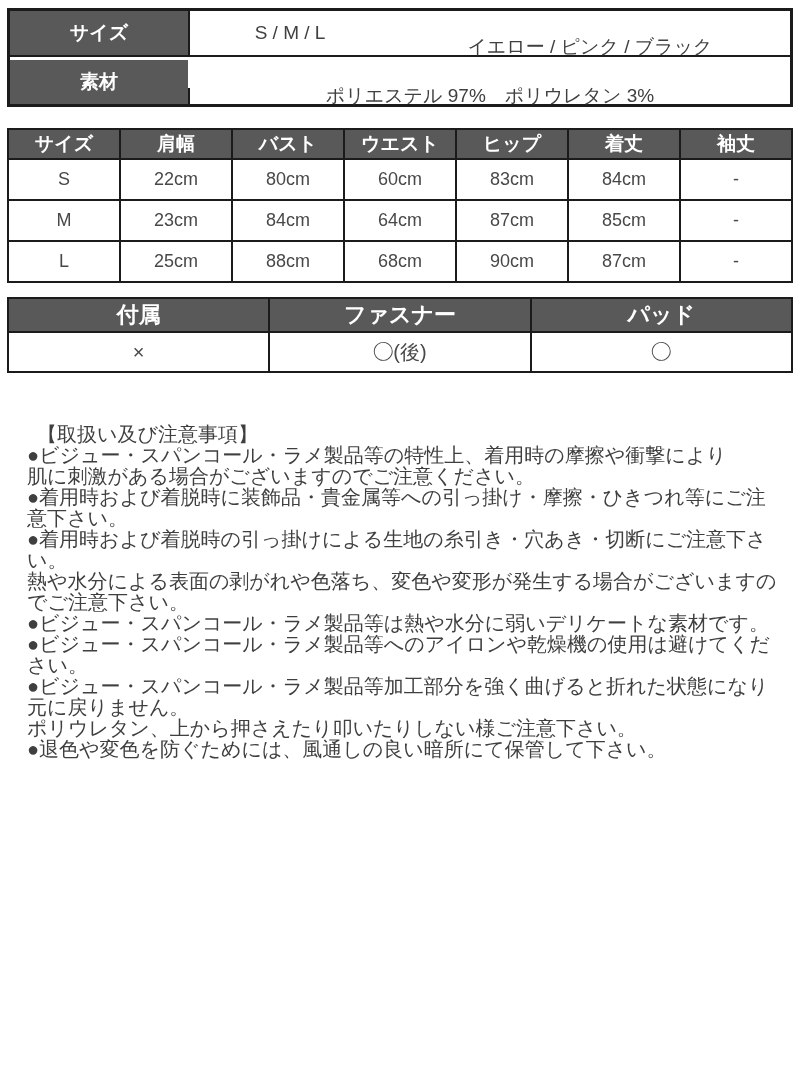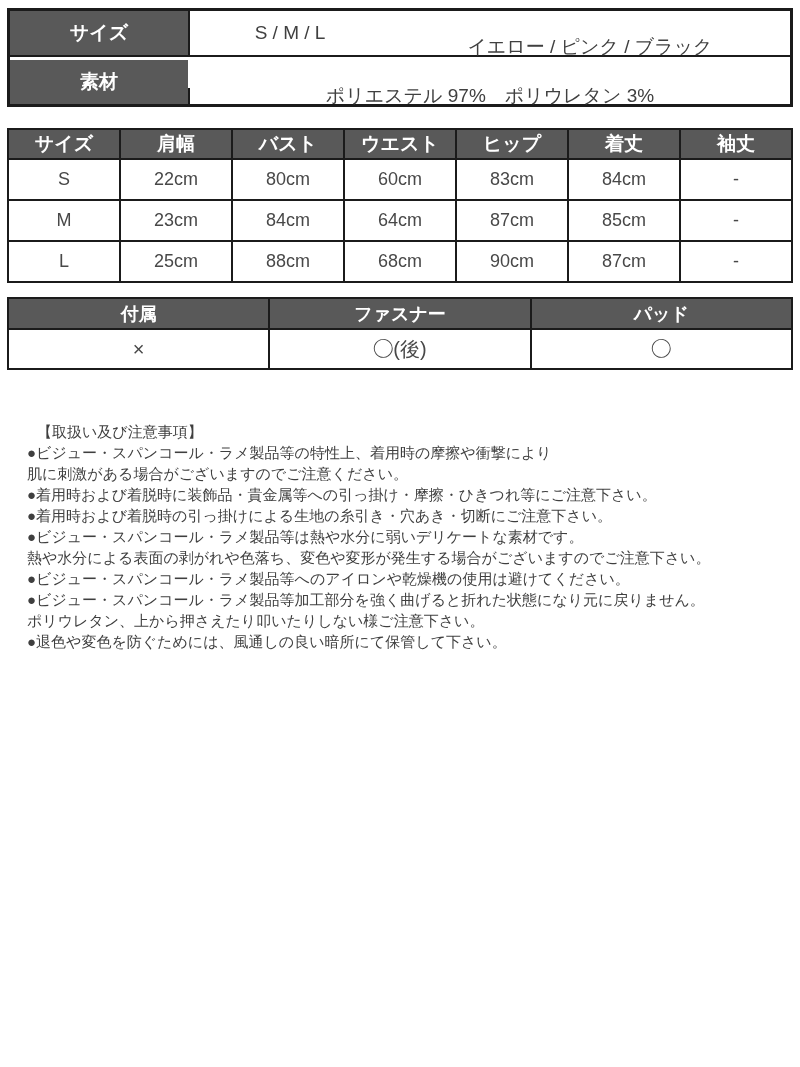--- a/index.html
+++ b/index.html
@@ -58,27 +58,27 @@
   .pre { white-space: pre; text-align: center; }
 
   
   .tbl-sizes { margin-top: 21px; }
   .tbl-sizes th { height: 26px; font-size: 19px; }
   .tbl-sizes td { height: 37px; font-size: 18px; }
 
   
   .tbl-feat-a { margin-top: 14px; }
   .tbl-feat-b { margin-top: 3px; }
-  .tbl-feat-a th, .tbl-feat-b th { height: 27px; font-size: 18px; }
+  .tbl-feat-a th, .tbl-feat-b th { height: 27px; font-size: 22px; }
   .tbl-feat-a td, .tbl-feat-b td { height: 36px; font-size: 20px; }
 
   
   .notes {
     margin: 51px 20px 0 27px;
-    font-size: 15px;
+    font-size: 20px;
     line-height: 21px;
     color: #3f3f3f;
   }
   .note-title { padding-left: 10px; }
 </style>
 </head>
 <body>
 
 <div class="page">
 
@@ -155,21 +155,21 @@
     </tbody>
   </table>
 
 
   <div class="notes">
     <div class="note-title">【取扱い及び注意事項】</div>
     <div class="note-line">●ビジュー・スパンコール・ラメ製品等の特性上、着用時の摩擦や衝撃により</div>
     <div class="note-line">肌に刺激がある場合がございますのでご注意ください。</div>
     <div class="note-line">●着用時および着脱時に装飾品・貴金属等への引っ掛け・摩擦・ひきつれ等にご注意下さい。</div>
     <div class="note-line">●着用時および着脱時の引っ掛けによる生地の糸引き・穴あき・切断にご注意下さい。</div>
+    <div class="note-line">熱や水分による表面の剥がれや色落ち、変色や変形が発生する場合がございますのでご注意下さい。</div>
     <div class="note-line">●ビジュー・スパンコール・ラメ製品等は熱や水分に弱いデリケートな素材です。</div>
-    <div class="note-line">熱や水分による表面の剥がれや色落ち、変色や変形が発生する場合がございますのでご注意下さい。</div>
     <div class="note-line">●ビジュー・スパンコール・ラメ製品等へのアイロンや乾燥機の使用は避けてください。</div>
     <div class="note-line">●ビジュー・スパンコール・ラメ製品等加工部分を強く曲げると折れた状態になり元に戻りません。</div>
     <div class="note-line">ポリウレタン、上から押さえたり叩いたりしない様ご注意下さい。</div>
     <div class="note-line">●退色や変色を防ぐためには、風通しの良い暗所にて保管して下さい。</div>
   </div>
 
 </div>
 
 </body></html>

